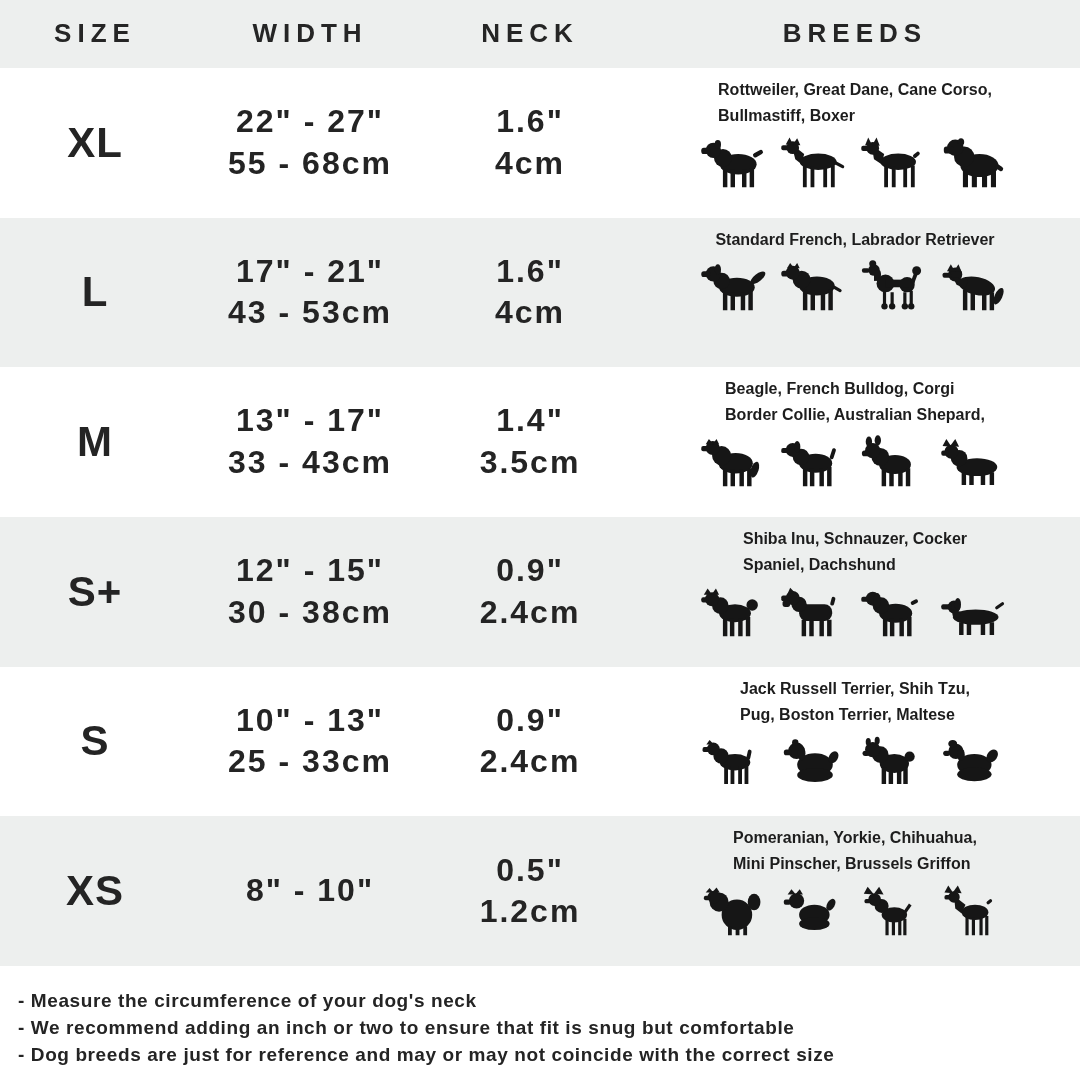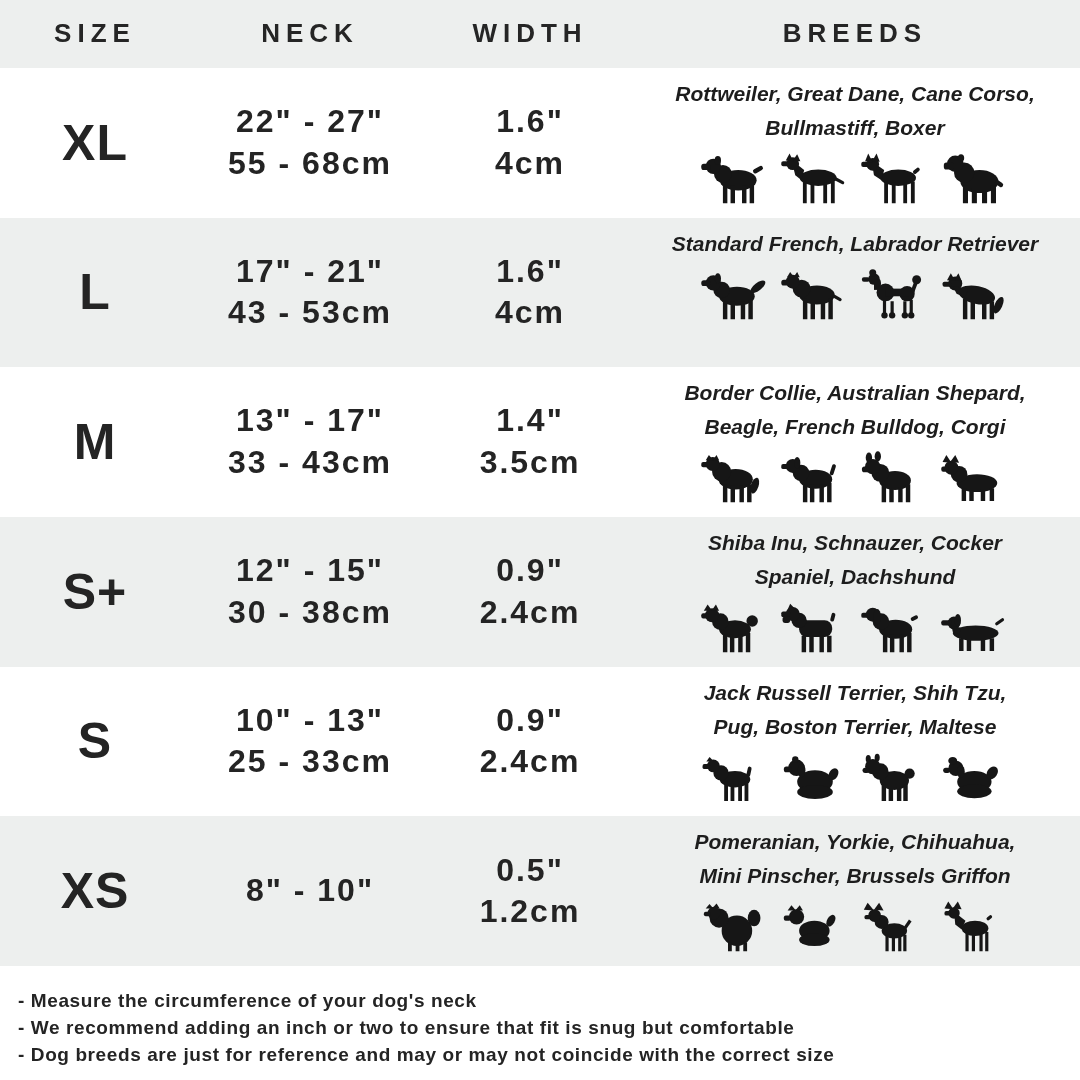--- a/index.html
+++ b/index.html
@@ -14,24 +14,24 @@
     width:1080px;height:1080px;background:var(--row-bg);
     font-family:"Liberation Sans",sans-serif;color:var(--text);
     overflow:hidden;
   }
   .sheet{width:1080px;height:1080px;display:flex;flex-direction:column;}
   .grid-cols{display:grid;grid-template-columns:190px 240px 200px 1fr;}
   .hdr{height:68px;background:var(--row-alt);align-items:center;}
   .hdr .h{font-weight:bold;font-size:26px;letter-spacing:6px;text-align:center;color:#252525;}
   .row{height:150px;align-items:center;background:var(--row-bg);}
   .row.alt{background:var(--row-alt);}
-  .size{font-size:50px;font-weight:bold;text-align:center;letter-spacing:1px;}
+  .size{font-size:42px;font-weight:bold;text-align:center;letter-spacing:1px;}
   .meas{text-align:center;font-weight:bold;font-size:32px;letter-spacing:2px;line-height:1.3;}
   .breeds{height:100%;display:flex;flex-direction:column;align-items:center;justify-content:flex-start;padding-top:9px;}
-  .btext{font-weight:bold;font-size:21px;line-height:1.62;text-align:center;color:#1d1d1d;white-space:nowrap;font-style:italic;}
+  .btext{font-weight:bold;font-size:16px;line-height:1.62;text-align:left;color:#1d1d1d;white-space:nowrap;}
   .btext span{display:block;}
   .dogs{display:flex;gap:10px;align-items:flex-end;margin-top:2px;height:60px;}
   .dog{width:70px;height:56px;fill:var(--silhouette);}
   .notes{padding:21px 0 12px 18px;background:var(--row-bg);flex:1;}
   .note{font-weight:bold;font-size:19px;letter-spacing:0.6px;line-height:27px;color:#242424;white-space:nowrap;}
   .defs{position:absolute;width:0;height:0;overflow:hidden;}
 </style>
 </head>
 <body>
 
@@ -272,22 +272,22 @@
       <path d="M40,48 h5 v30 h-5z M50,50 h5 v28 h-5z M62,50 h5 v28 h-5z M71,48 h5 v30 h-5z"></path>
       <rect x="74" y="26" width="10" height="5" rx="2.5" transform="rotate(-40 74 29)"></rect>
     </symbol>
   </defs>
 </svg>
 
 <div class="sheet">
 
   <div class="hdr grid-cols">
     <div class="h">SIZE</div>
+    <div class="h">WIDTH</div>
     <div class="h">NECK</div>
-    <div class="h">WIDTH</div>
     <div class="h">BREEDS</div>
   </div>
 
   <div class="row grid-cols">
     <div class="size">XL</div>
     <div class="meas">
       <div>22" - 27"</div>
       <div>55 - 68cm</div>
     </div>
     <div class="meas">
@@ -352,22 +352,22 @@
     <div class="meas">
       <div>13" - 17"</div>
       <div>33 - 43cm</div>
     </div>
     <div class="meas">
       <div>1.4"</div>
       <div>3.5cm</div>
     </div>
     <div class="breeds">
       <div class="btext">
+        <span>Beagle, French Bulldog, Corgi</span>
         <span>Border Collie, Australian Shepard,</span>
-        <span>Beagle, French Bulldog, Corgi</span>
       </div>
       <div class="dogs">
         <svg class="dog">
             <use href="#border-collie-icon" xlink:href="#border-collie-icon"></use>
           </svg>
         <svg class="dog">
             <use href="#beagle-icon" xlink:href="#beagle-icon"></use>
           </svg>
         <svg class="dog">
             <use href="#french-bulldog-icon" xlink:href="#french-bulldog-icon"></use>

